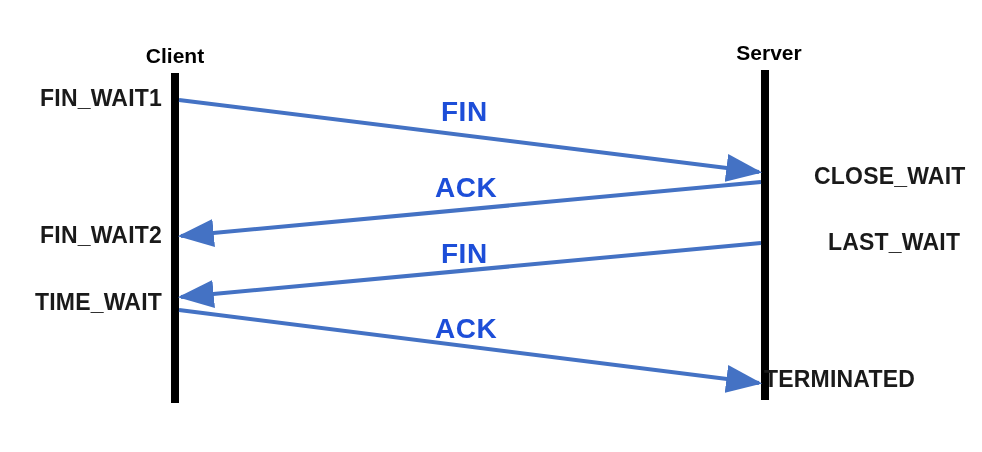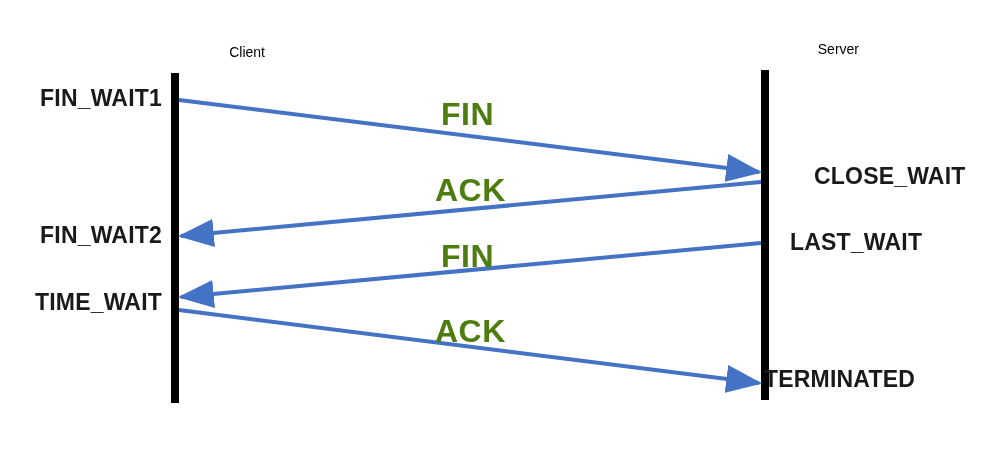--- a/index.html
+++ b/index.html
@@ -20,43 +20,43 @@
   svg#diagram {
     position: absolute;
     left: 0;
     top: 0;
     width: 982px;
     height: 452px;
     display: block;
   }
   .lifeline-title {
     position: absolute;
-    font-size: 14px;
-    font-weight: normal;
+    font-size: 21px;
+    font-weight: bold;
     color: #000000;
     letter-spacing: 0px;
     white-space: nowrap;
-    text-align: right;
+    text-align: center;
   }
   .state-label {
     position: absolute;
     font-size: 23px;
     font-weight: bold;
     color: #1a1a1a;
     white-space: nowrap;
     letter-spacing: 0.2px;
   }
   .state-label.right-align {
     text-align: right;
   }
   .msg-label {
     position: absolute;
-    font-size: 32px;
+    font-size: 28px;
     font-weight: bold;
-    color: #4d7c0f;
+    color: #1d4ed8;
     white-space: nowrap;
     letter-spacing: 0.5px;
   }
 </style>
 </head>
 <body>
 
 <div id="canvas">
 
   <svg id="diagram" viewBox="0 0 982 452" xmlns="http://www.w3.org/2000/svg">
@@ -81,17 +81,17 @@
       <div class="lifeline-title" style="left: 85px; top: 44px; width: 180px;">Client</div>
       <div class="lifeline-title" style="left: 679px; top: 41px; width: 180px;">Server</div>
       <div class="msg-label" style="left: 441px; top: 96px;">FIN</div>
       <div class="msg-label" style="left: 435px; top: 172px;">ACK</div>
       <div class="msg-label" style="left: 441px; top: 238px;">FIN</div>
       <div class="msg-label" style="left: 435px; top: 313px;">ACK</div>
       <div class="state-label right-align" style="left: -138px; width: 300px; top: 85px;">FIN_WAIT1</div>
       <div class="state-label right-align" style="left: -138px; width: 300px; top: 222px;">FIN_WAIT2</div>
       <div class="state-label right-align" style="left: -138px; width: 300px; top: 289px;">TIME_WAIT</div>
       <div class="state-label" style="left: 814px; top: 163px;">CLOSE_WAIT</div>
-      <div class="state-label" style="left: 790px; top: 229px;">LAST_WAIT</div>
+      <div class="state-label" style="left: 828px; top: 229px;">LAST_WAIT</div>
       <div class="state-label" style="left: 764px; top: 366px;">TERMINATED</div>
     </div>
 
 </div>
 
 </body></html>

